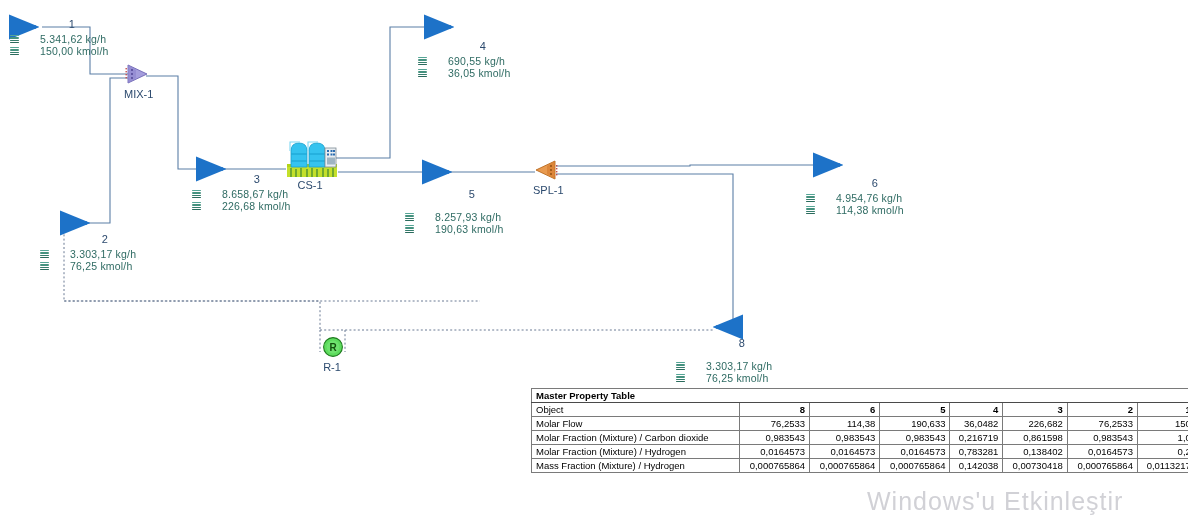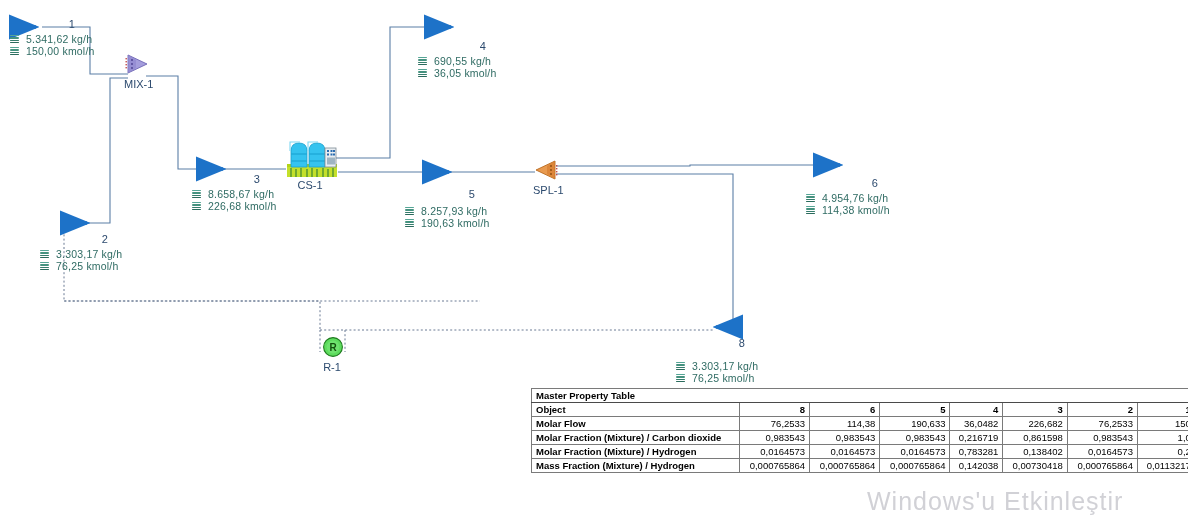--- a/index.html
+++ b/index.html
@@ -43,21 +43,21 @@
   .stream-props {
     margin-top: 2px;
     font-size: 10.5px;
     color: #2f6b63;
     line-height: 12px;
     white-space: nowrap;
   }
   .prop-row {
     display: flex;
     align-items: center;
-    gap: 7px;
+    gap: 21px;
   }
   .layer-icon {
     display: inline-block;
     width: 9px;
     height: 9px;
     position: relative;
     flex: 0 0 auto;
   }
   .layer-icon i {
     position: absolute;
@@ -103,21 +103,21 @@
     font-weight: normal;
     background: #ffffff;
   }
   #prop-table .title-cell {
     font-weight: bold;
     text-align: left;
     font-size: 9.5px;
     border-bottom: 1px solid #4a4a4a;
   }
   #prop-table .rowhead {
-    font-weight: bold;
+    font-weight: normal;
     text-align: left;
     white-space: nowrap;
     width: 208px;
   }
   #prop-table .colhead {
     font-weight: bold;
     text-align: right;
   }
   #prop-table .val {
     text-align: right;
@@ -183,21 +183,21 @@
       <path d="M206,169 L223,169"></path>
       <path d="M434,27 L451,27"></path>
       <path d="M432,172 L449,172"></path>
       <path d="M823,165 L840,165"></path>
     </g>
     <g stroke="#1d72c8" stroke-width="3.4" fill="none" marker-end="url(#arrowblue)">
       <path d="M733,327 L716,327"></path>
     </g>
   </svg>
 
-  <div class="unit" style="left:124px; top:52px; width:26px; height:24px;">
+  <div class="unit" style="left:124px; top:62px; width:26px; height:24px;">
     <svg width="26" height="24" viewBox="0 0 26 24">
       <path d="M4,3 L4,21 L23,12 Z" fill="#a49ddc" stroke="#6f66b4" stroke-width="0.9"></path>
       <path d="M4,3 L4,21 L12,16 L12,8 Z" fill="#8f86cf" opacity="0.7"></path>
       <circle cx="8" cy="8" r="0.9" fill="#4a3f8f"></circle>
       <circle cx="8" cy="12" r="0.9" fill="#4a3f8f"></circle>
       <circle cx="8" cy="16" r="0.9" fill="#4a3f8f"></circle>
       <rect x="1.5" y="6" width="1.4" height="1.4" fill="#c24d4d"></rect>
       <rect x="1.5" y="9" width="1.4" height="1.4" fill="#c24d4d"></rect>
       <rect x="1.5" y="12" width="1.4" height="1.4" fill="#c24d4d"></rect>
       <rect x="1.5" y="15" width="1.4" height="1.4" fill="#c24d4d"></rect>
@@ -361,21 +361,21 @@
             <i></i>
             <i></i>
           </span>
         <span>36,05 kmol/h</span>
       </div>
     </div>
   </div>
 
   <div class="stream-label" style="left:405px; top:188px; width:96px;">
     <div class="stream-name" style="margin-left:38px;">5</div>
-    <div class="stream-props" style="margin-top:4px;">
+    <div class="stream-props" style="margin-top:10px;">
       <div class="prop-row">
         <span class="layer-icon">
             <i></i>
             <i></i>
             <i></i>
             <i></i>
           </span>
         <span>8.257,93 kg/h</span>
       </div>
       <div class="prop-row">

